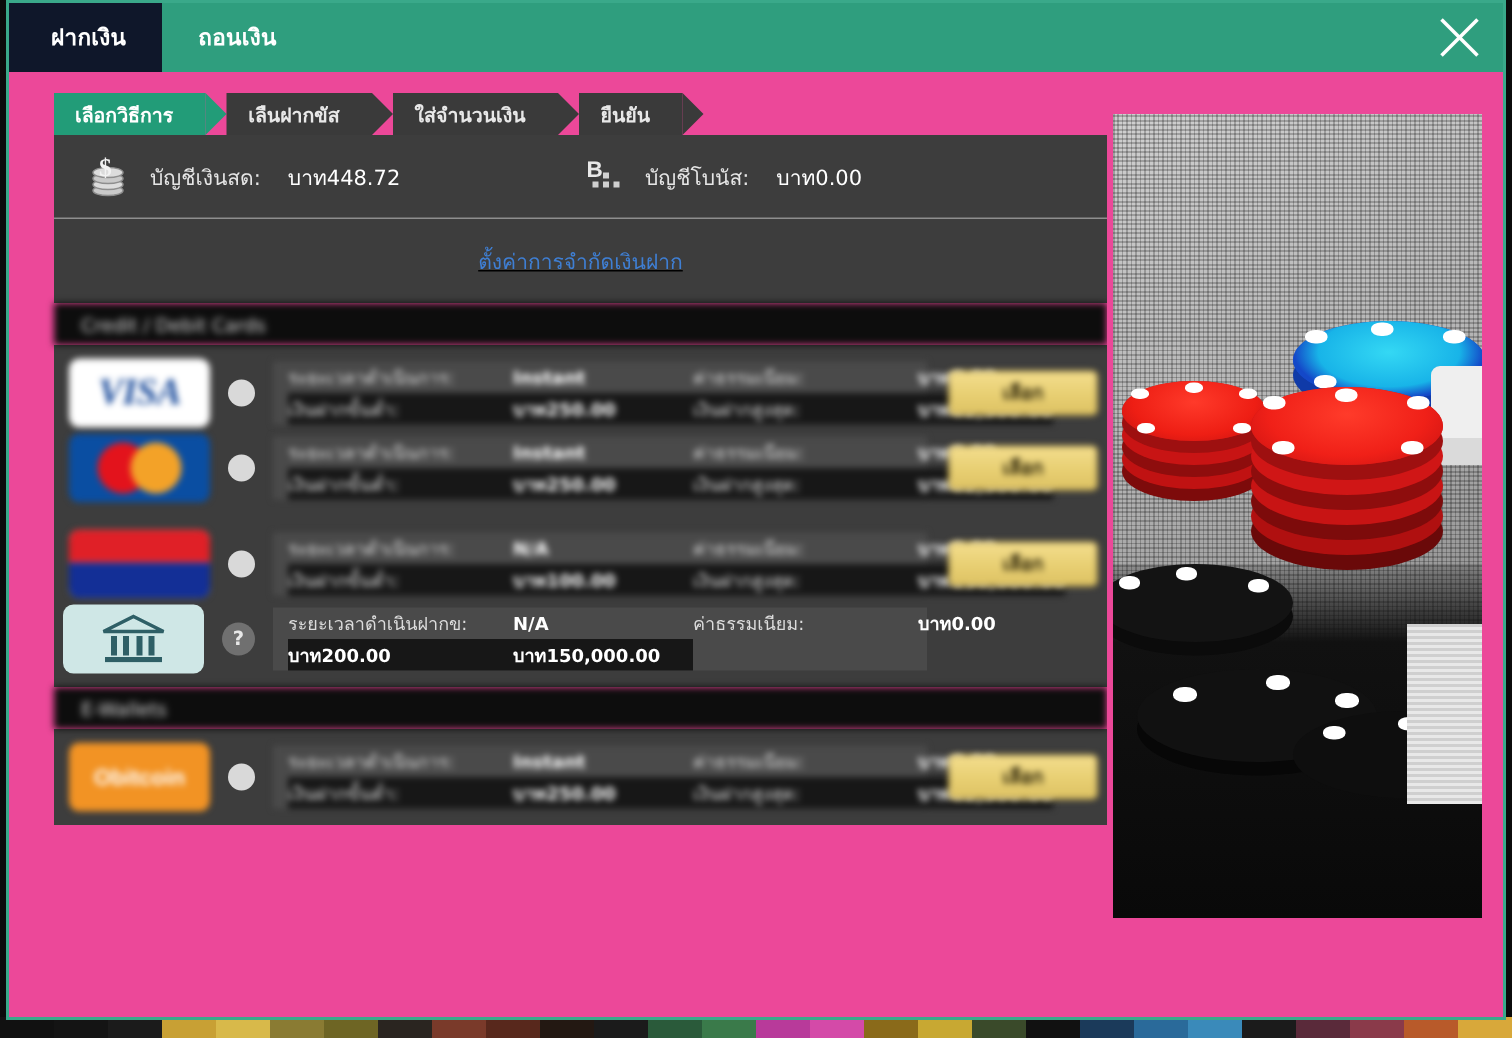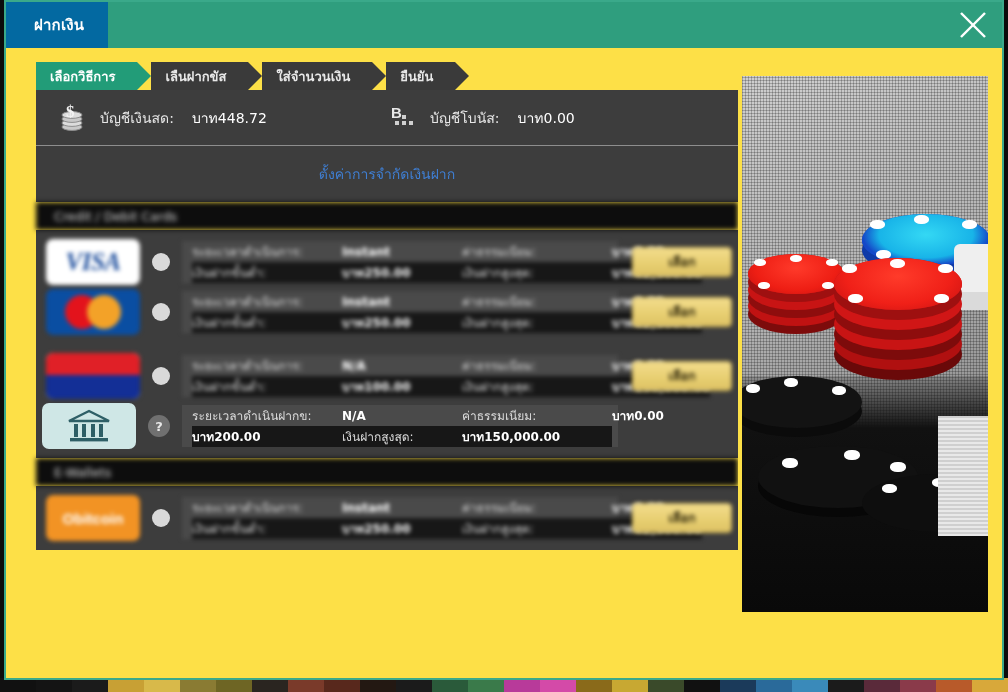--- a/index.html
+++ b/index.html
@@ -28,30 +28,30 @@
   
   .tabbar {
     height: 46px; background: #2f9e7e; display: flex; align-items: stretch;
     position: relative; flex: 0 0 46px;
   }
   .tab {
     display: flex; align-items: center; justify-content: center;
     padding: 0 24px; color: #ffffff; font-size: 15px; font-weight: bold;
     letter-spacing: .2px; cursor: pointer; white-space: nowrap;
   }
-  .tab.active { background: #0369a1; color: #ffffff; padding-left: 28px; }
+  .tab.active { background: #0f172a; color: #ffffff; padding-left: 28px; }
   .close-btn {
     position: absolute; right: 14px; top: 50%; transform: translateY(-50%);
     width: 30px; height: 30px; cursor: pointer;
   }
   .close-btn svg { display: block; }
 
   
   .body {
-    flex: 1 1 auto; background: #fde047; position: relative; display: flex;
+    flex: 1 1 auto; background: #ec4899; position: relative; display: flex;
     padding: 14px 0 0 0; overflow: hidden;
   }
   .leftcol {
     width: 732px; flex: 0 0 732px; padding: 0 0 0 30px; overflow: hidden;
   }
   .rightcol {
     flex: 1 1 auto; padding: 14px 14px 0 4px;
   }
 
   
@@ -77,21 +77,21 @@
   .balrow {
     height: 56px; display: flex; align-items: center;
     border-bottom: 1px solid #8e8e8e; padding: 0 22px;
   }
   .bal { display: flex; align-items: center; gap: 12px; color: #e9e9e9; font-size: 14px; }
   .bal.cash { width: 330px; }
   .bal-icon { width: 30px; height: 32px; display: flex; align-items: center; justify-content: center; }
   .bal-label { color: #e6e6e6; }
   .bal-value { color: #ffffff; margin-left: 6px; }
   .limitrow {
-    height: 56px; display: flex; align-items: center; justify-content: center;
+    height: 56px; display: flex; align-items: center; justify-content: center; text-decoration: underline;
   }
   .limit-link { color: #3f7fd4; font-size: 14px; cursor: pointer; }
 
   
   .sect-head {
     background: #0d0d0d; height: 28px; display: flex; align-items: center;
     padding: 0 18px; color: #d8d8d8; font-size: 12.5px;
   }
   .sect-body { background: #3d3d3d; padding: 7px 0; }
   .method-row {
@@ -203,20 +203,23 @@
       <div class="cell" style="background: rgb(184, 90, 42); width: 36px;"></div>
       <div class="cell" style="background: rgb(216, 168, 58); width: 36px;"></div>
     </div>
 
   <div class="modal">
 
     <div class="tabbar">
       <div class="tab active">
         <span>ฝากเงิน</span>
       </div>
+      <div class="tab">
+        <span>ถอนเงิน</span>
+      </div>
       <div class="close-btn">
         <svg width="30" height="30" viewBox="0 0 30 30">
           <line x1="3" y1="3" x2="27" y2="27" stroke="#ffffff" stroke-width="2.4"></line>
           <line x1="27" y1="3" x2="3" y2="27" stroke="#ffffff" stroke-width="2.4"></line>
         </svg>
       </div>
     </div>
 
     <div class="body">
 
@@ -347,21 +350,20 @@
                     <rect x="3" y="30" width="38" height="3.4" fill="#2e5f66"></rect>
                   </svg>
                 </div>
                 <div class="radio help">?</div>
                 <div class="infogrid">
                   <div class="k">ระยะเวลาดำเนินฝากข:</div>
                   <div class="v">N/A</div>
                   <div class="k">ค่าธรรมเนียม:</div>
                   <div class="v">บาท0.00</div>
                   <div class="v r2">บาท200.00</div>
-                  <div class="k r2">เงินฝากสูงสุด:</div>
                   <div class="v r2">บาท150,000.00</div>
                 </div>
               </div>
             </div>
             <div class="sect-head blur2">
               <span>E-Wallets</span>
             </div>
             <div class="sect-body">
               <div class="method-row">
                 <div class="logo blur1">

